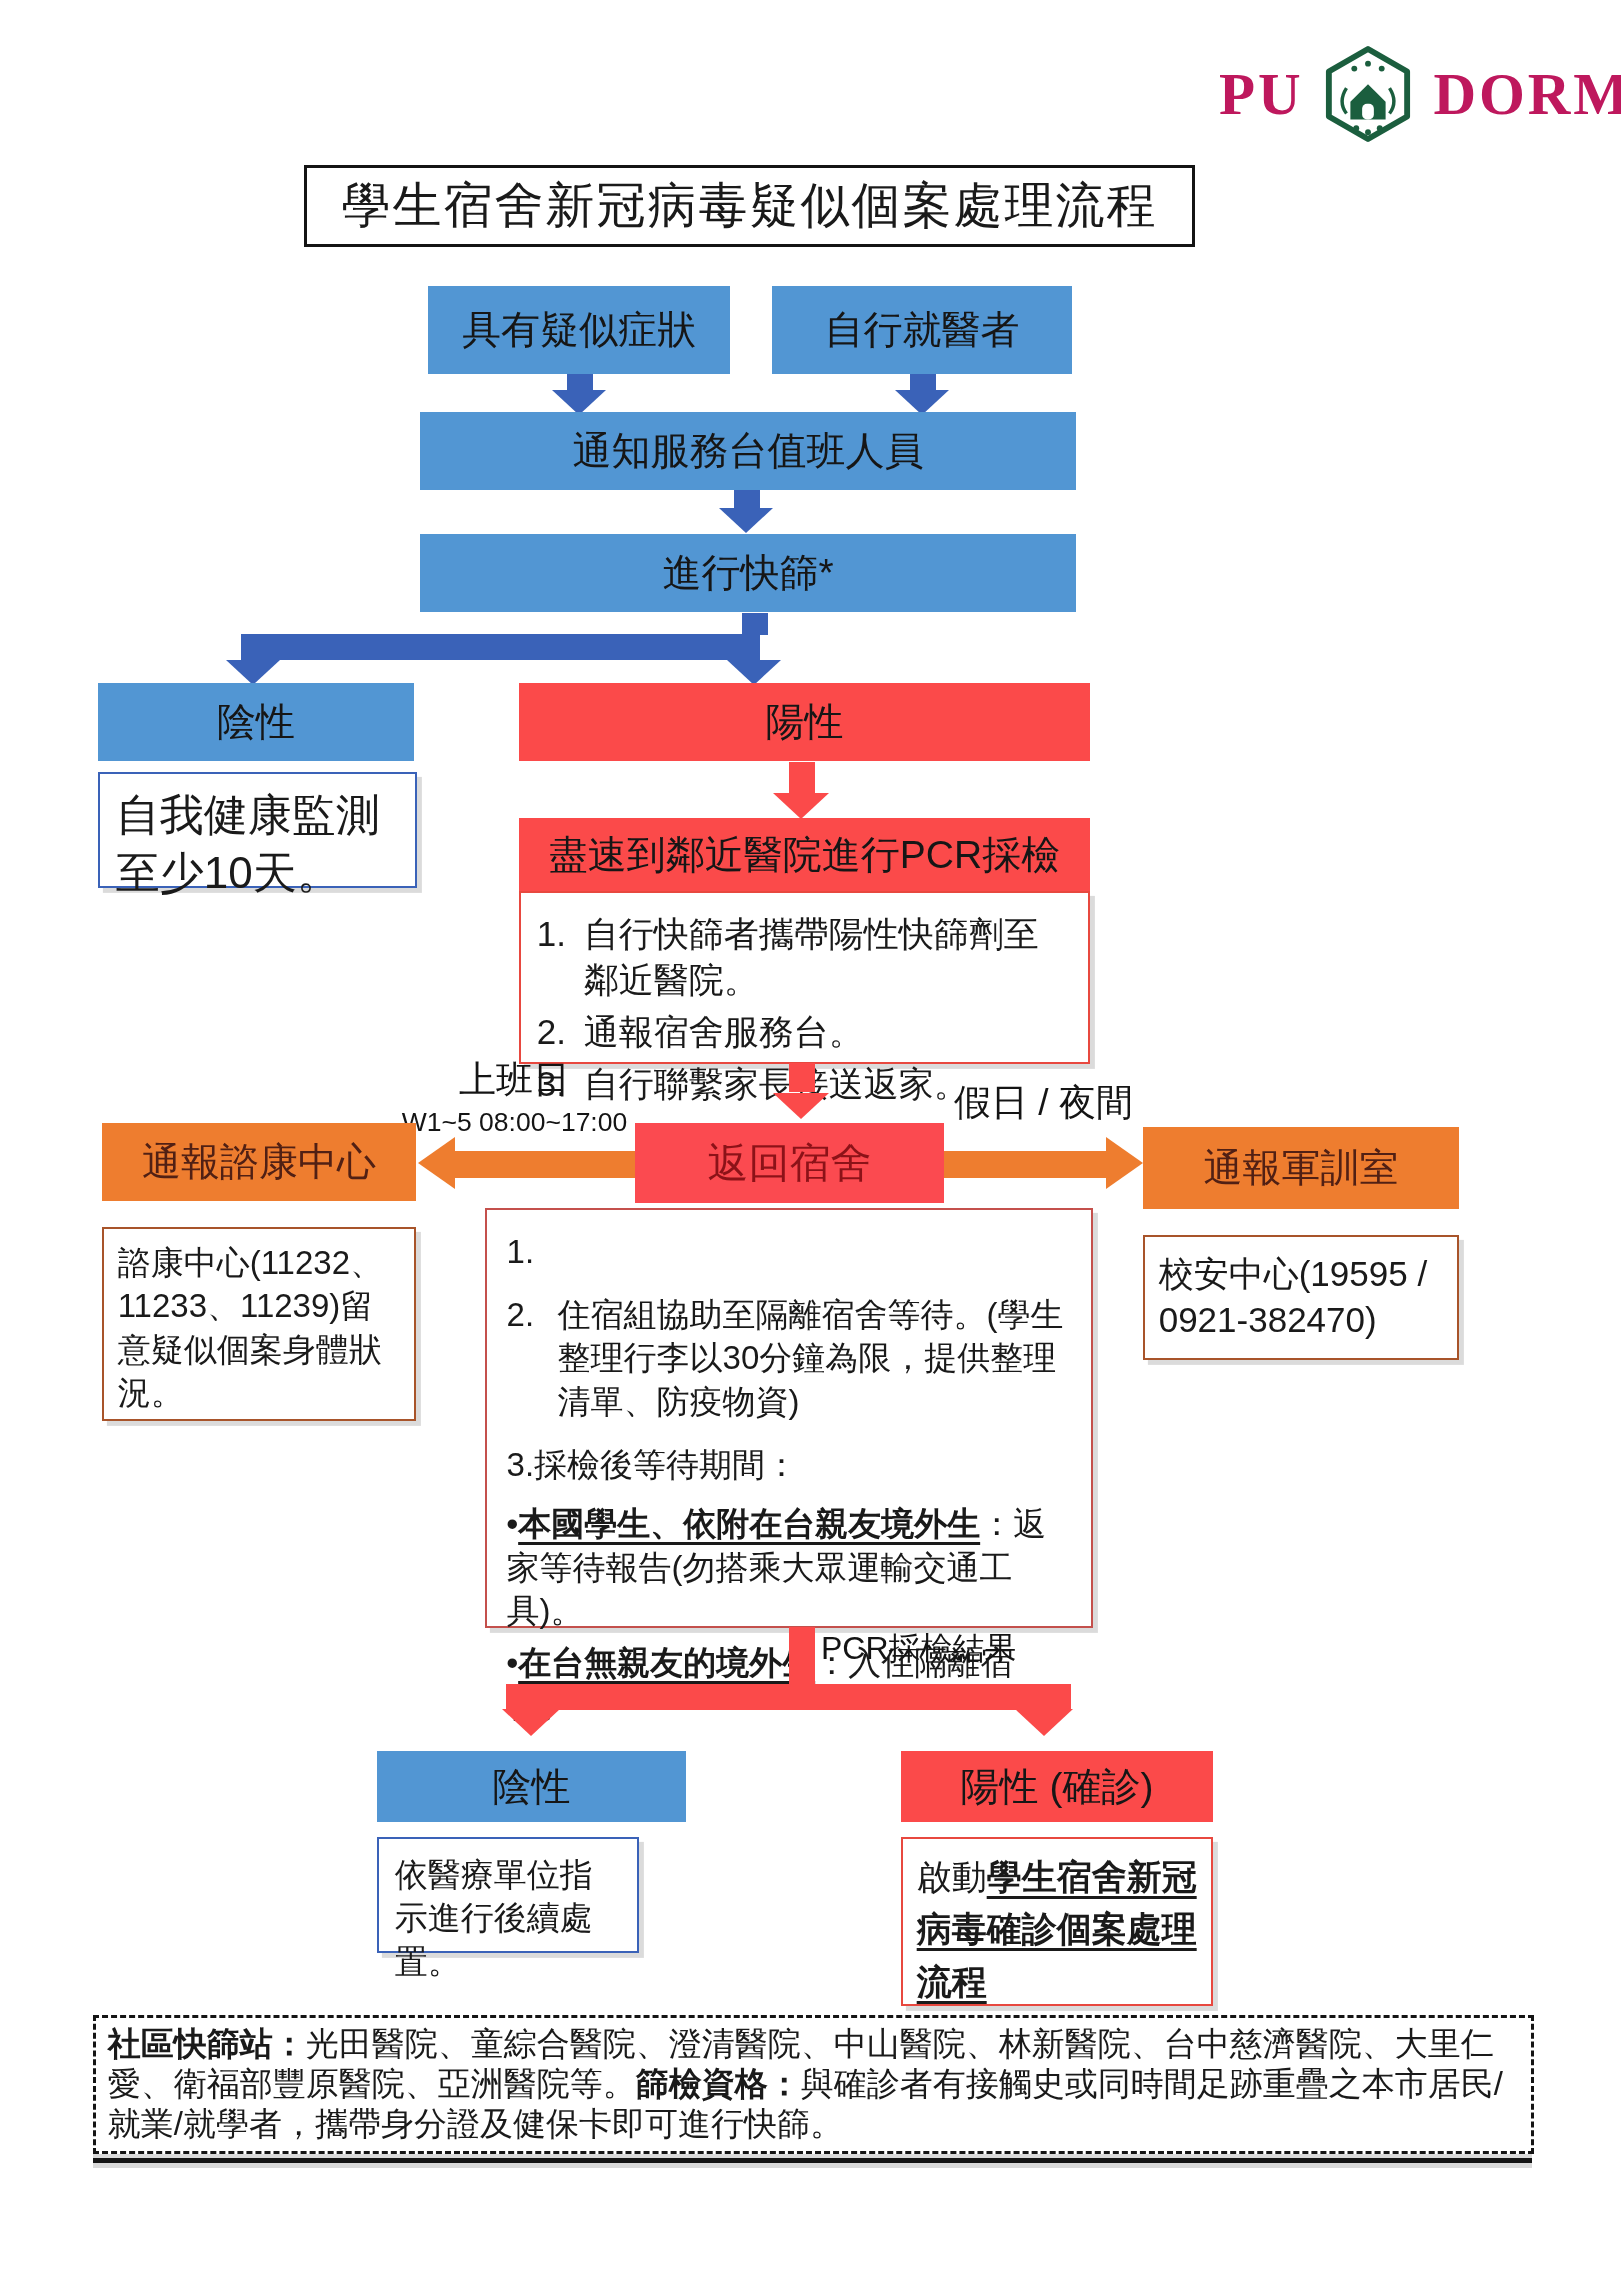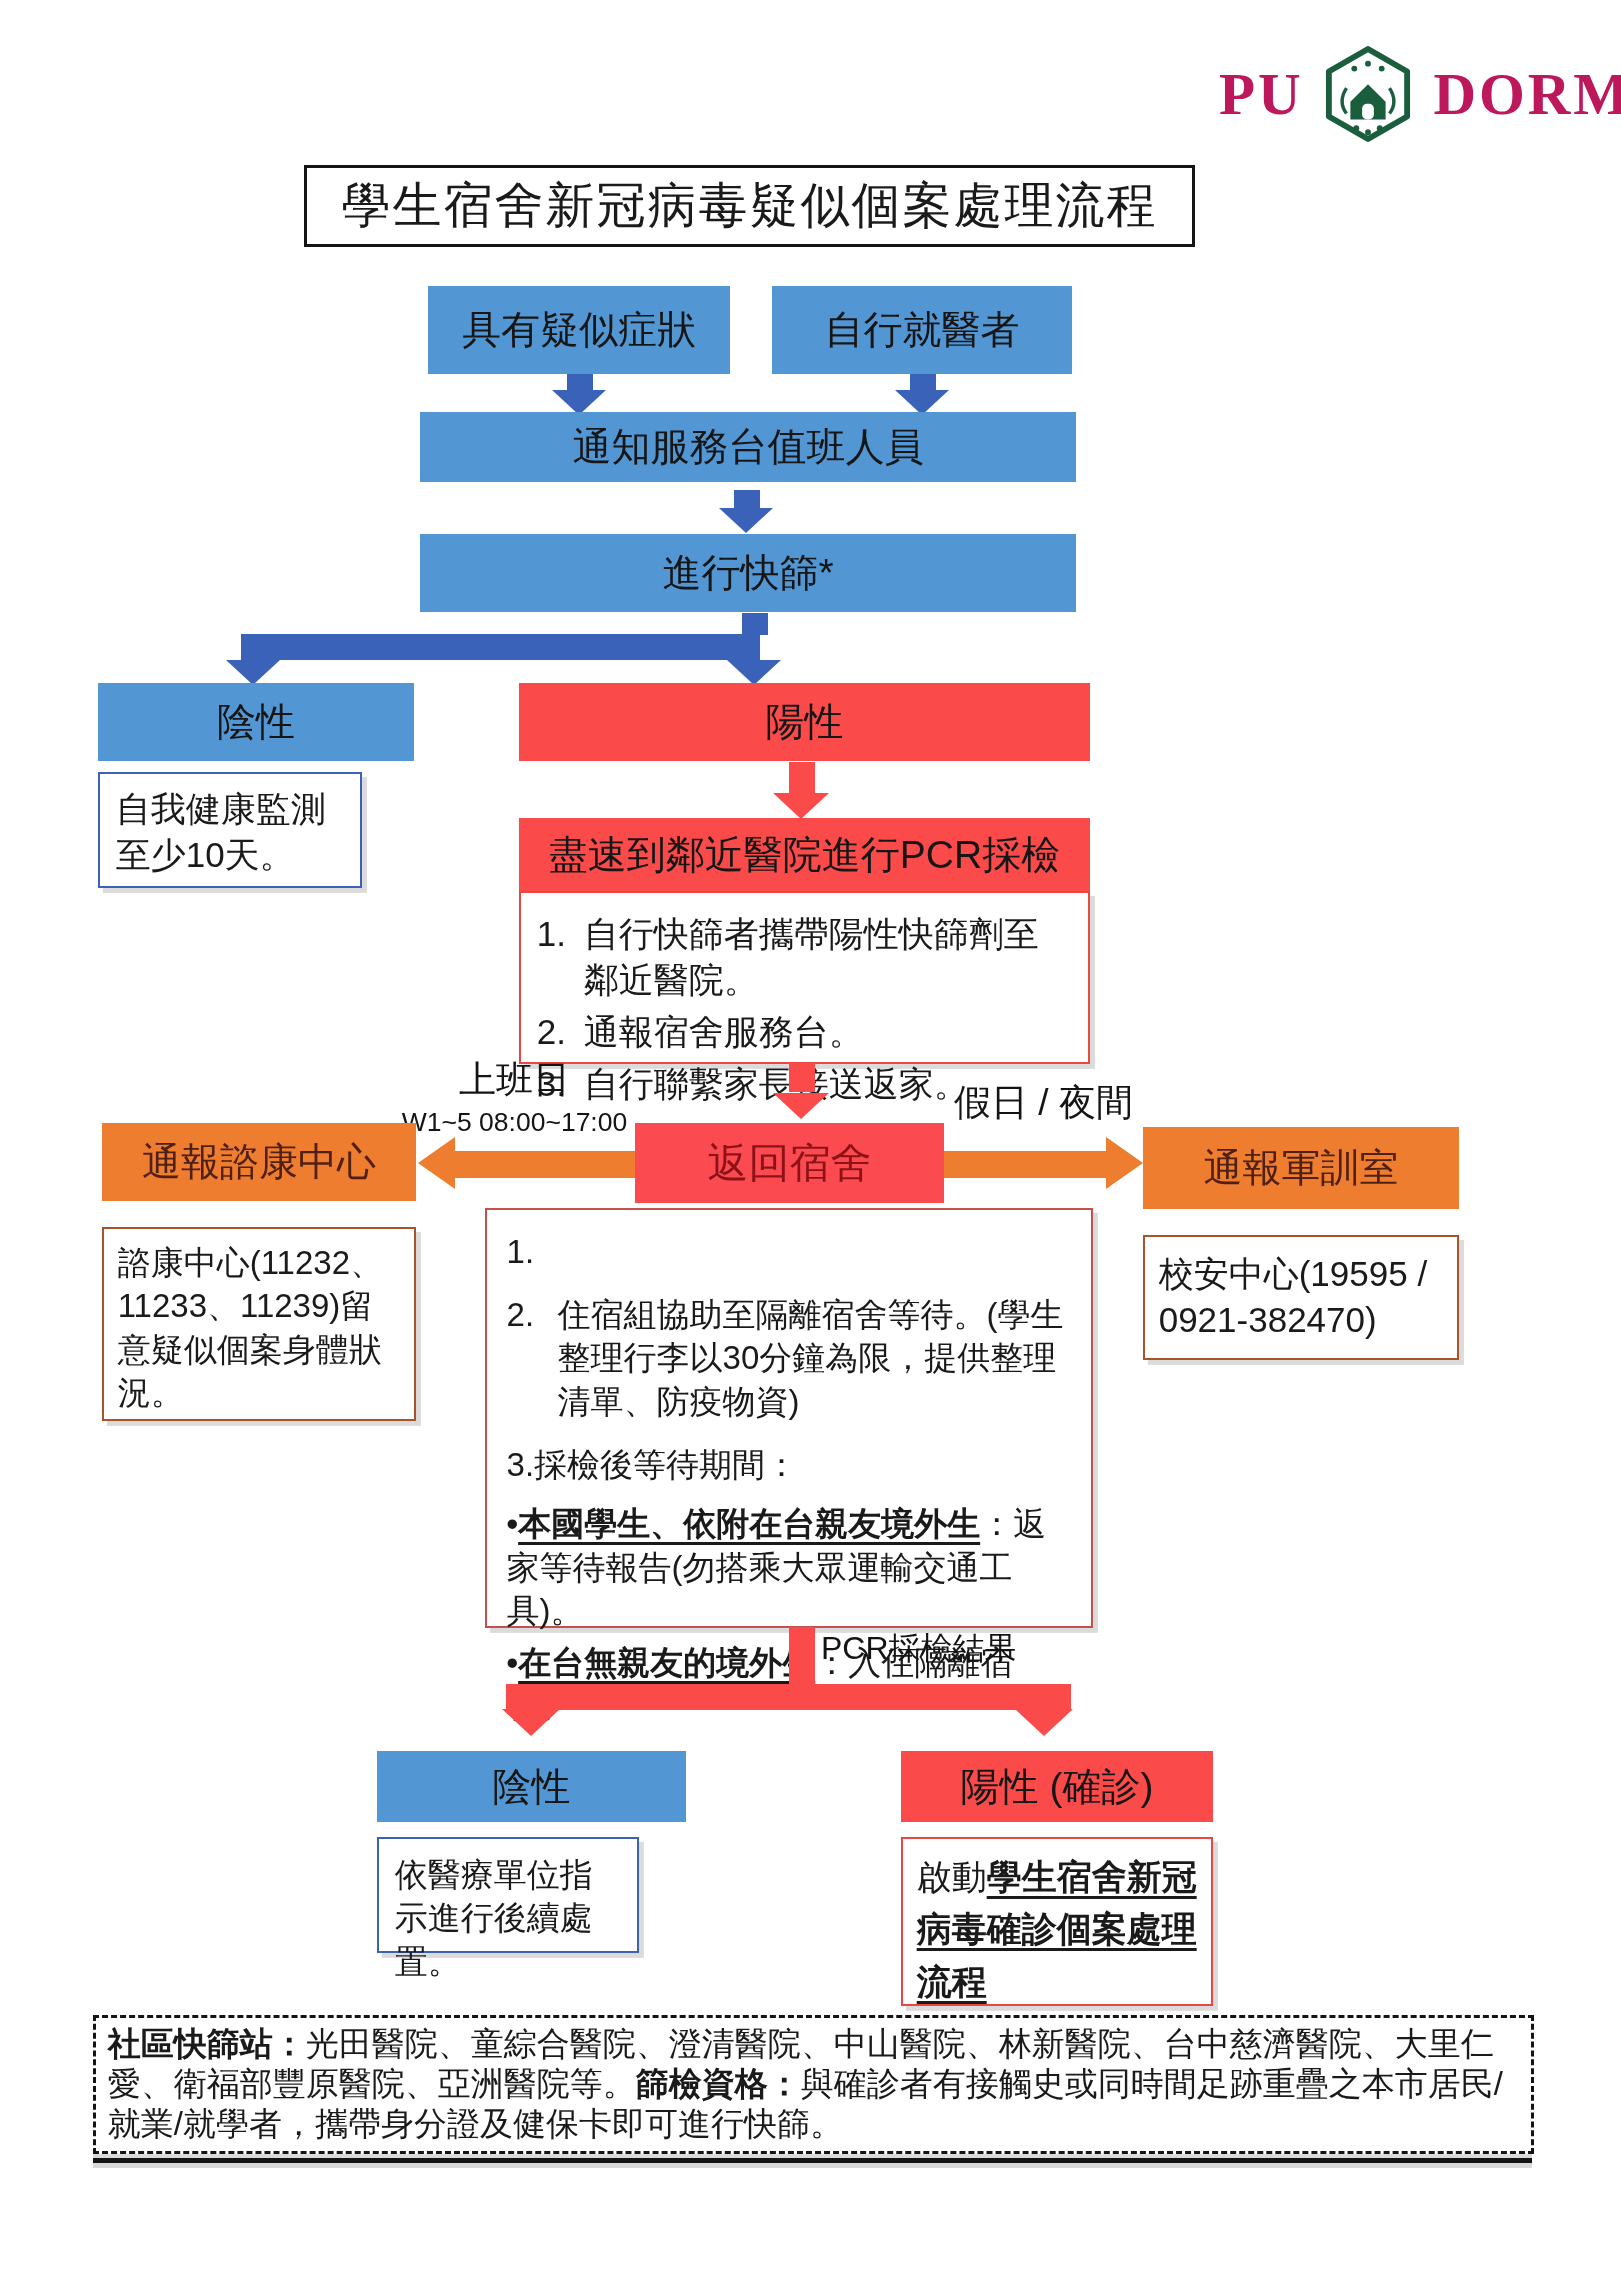--- a/index.html
+++ b/index.html
@@ -57,21 +57,21 @@
   .step { display:flex; margin:3.9px 0 5.9px; }
   .step .num { flex:none; width:47px; }
   #n-main { padding:15.7px 19.6px; }
   #n-main .step { margin:3.9px 0 19.6px; }
   #n-main .step .num { width:51px; }
   #n-main .step3 { margin:17.6px 0 15.7px; }
   #n-main p { margin:7.8px 0; }
   .bm { font-weight:bold; }
   .bu { font-weight:bold; text-decoration:underline; text-decoration-thickness:2.9px; text-underline-offset:6.9px; }
 
-  #n-neg1 { left:98px; top:772px; width:264px; height:116px; font-size:35px; padding:11.8px 15.7px; }
+  #n-neg1 { left:98px; top:772px; width:319px; height:116px; font-size:44px; padding:11.8px 15.7px; }
   #n-pcr  { left:519px; top:891px; width:571px; height:173px; font-size:35px; }
   #n-counsel  { left:102px; top:1227px; width:314px; height:194px; padding:11.8px 13.7px; }
   #n-military { left:1143px; top:1235px; width:316px; height:125px; font-size:35px; padding:13.7px; }
   #n-main     { left:485px; top:1208px; width:608px; height:420px; }
   #n-neg2 { left:377px; top:1837px; width:262px; height:116px; padding:13.7px 15.7px; }
   #n-pos2 { left:901px; top:1837px; width:312px; height:169px; font-size:35px; padding:11.8px 13.7px; line-height:1.5; }
 
   
   #dashed { position:absolute; left:93px; top:2015px; width:1441px; box-sizing:border-box;
             border:3.9px dashed #141414; font-size:33px; line-height:1.22; padding:5.9px 11.8px; }
@@ -113,21 +113,21 @@
   </div>
   <div class="box blue" style="left:772px;top:286px;width:300px;height:88px;">
     <span>自行就醫者</span>
   </div>
 
   <div class="stem c-blue" style="left:567px;top:374px;width:25.5px;height:15.7px;"></div>
   <div class="head hd-blue" style="left:552px;top:390px;"></div>
   <div class="stem c-blue" style="left:910px;top:374px;width:25.5px;height:15.7px;"></div>
   <div class="head hd-blue" style="left:895px;top:390px;"></div>
 
-  <div class="box blue" style="left:420px;top:412px;width:656px;height:70px;">
+  <div class="box blue" style="left:420px;top:412px;width:656px;height:78px;">
     <span>通知服務台值班人員</span>
   </div>
 
   <div class="stem c-blue" style="left:734px;top:490px;width:25.5px;height:17.6px;"></div>
   <div class="head hd-blue" style="left:719px;top:508px;"></div>
 
   <div class="box blue" style="left:420px;top:534px;width:656px;height:78px;">
     <span>進行快篩*</span>
   </div>
 

